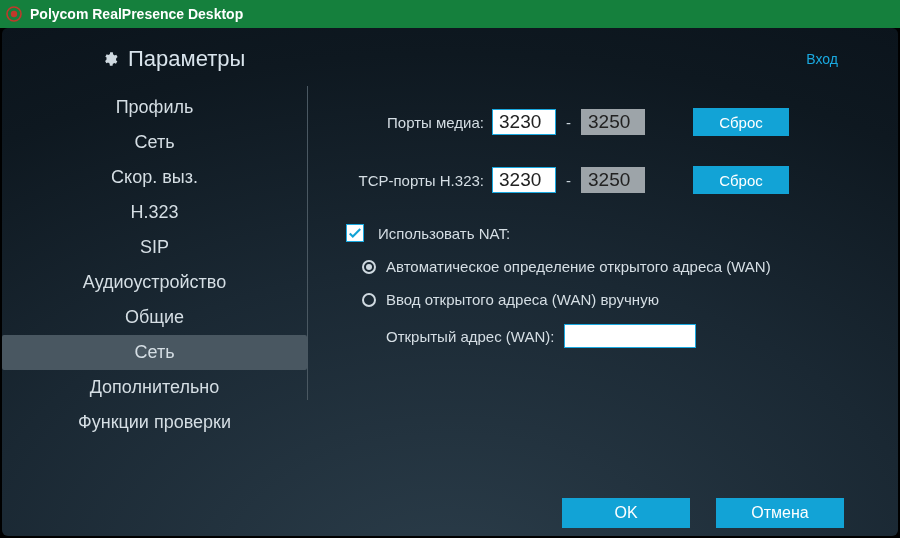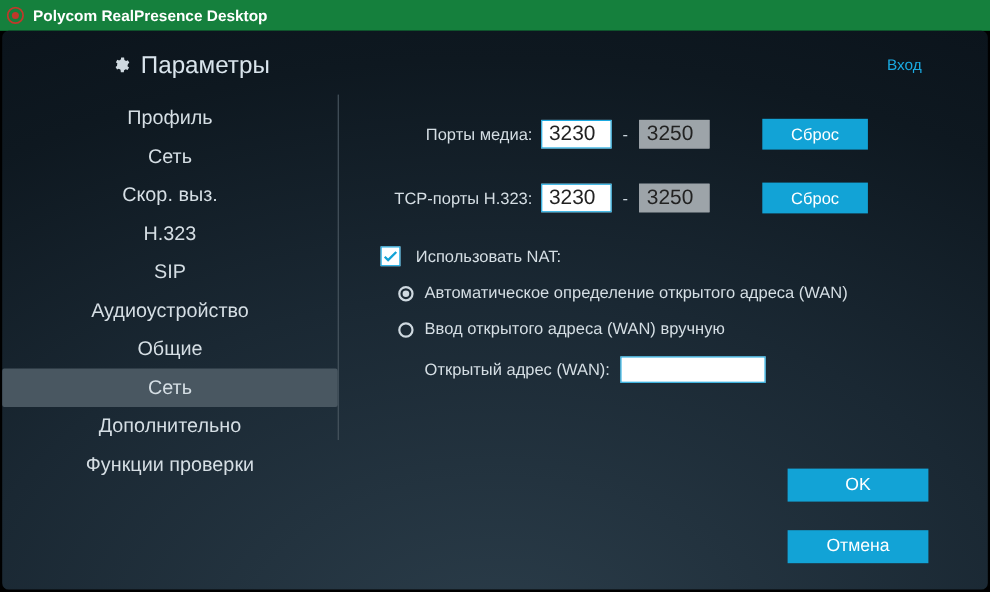--- a/index.html
+++ b/index.html
@@ -170,25 +170,24 @@
   .wan-input {
     width: 132px;
     height: 24px;
     border: 1px solid #1aa9e0;
     background: #fff;
     outline: none;
     padding: 0 6px;
   }
   .footer {
     position: absolute;
-    bottom: 24px;
+    bottom: 8px;
     right: 54px;
     display: flex;
     gap: 26px;
-    flex-direction: column;
   }
   .footer .btn { min-width: 128px; height: 30px; font-size: 16px; }
 </style>
 </head>
 <body>
 
 <div class="titlebar">
   <svg class="logo" viewBox="0 0 16 16">
     <circle cx="8" cy="8" r="7" fill="none" stroke="#c0392b" stroke-width="1.6"></circle>
     <circle cx="8" cy="8" r="3.2" fill="#c0392b"></circle>

